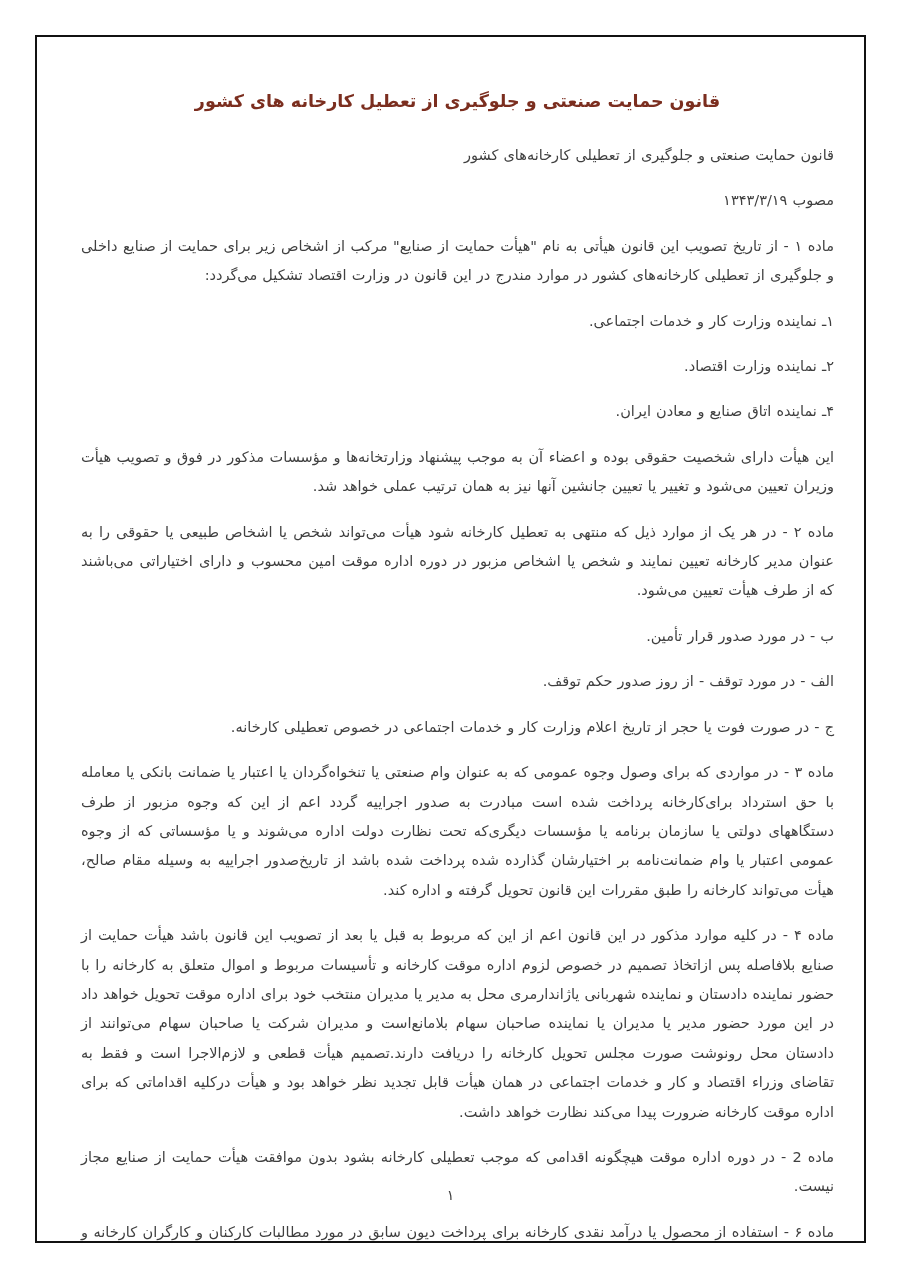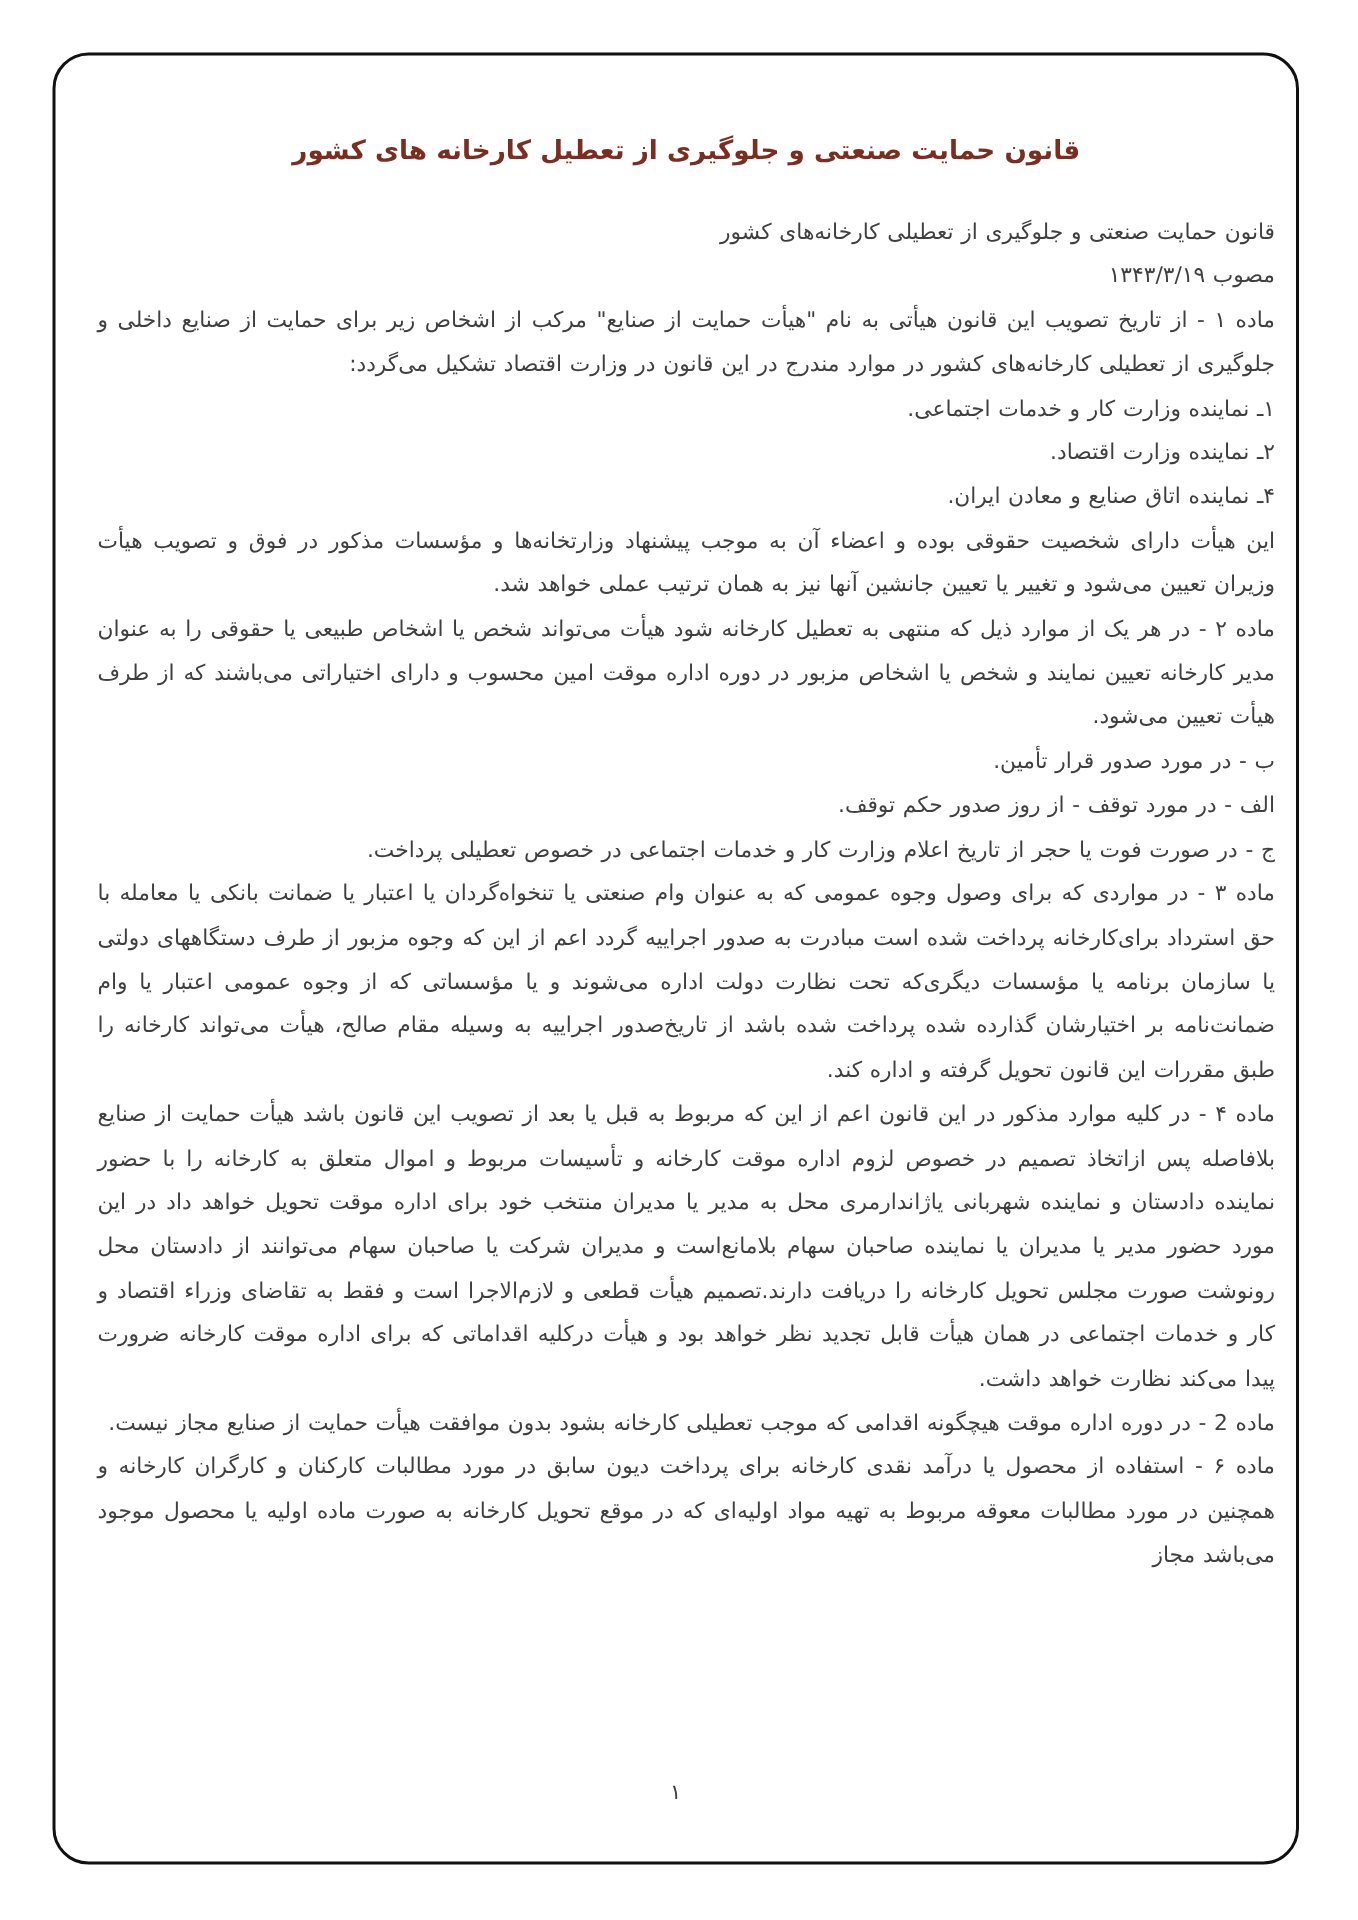--- a/index.html
+++ b/index.html
@@ -1,21 +1,21 @@
 <!DOCTYPE html>
 <html lang="fa" style="--title: #7b2e1f; --body-text: #3f3f3f; --border: #111111; --background: #ffffff;"><head>
 <meta charset="utf-8">
 <style>
   :root {
     --title: #7b2e1f;
     --body-text: #3f3f3f;
     --border: #111111;
     --background: #ffffff;
   }
-  * { box-sizing: border-box; border-radius: 24px; }
+  * { box-sizing: border-box; }
   html, body {
     margin: 0;
     padding: 0;
     width: 905px;
     height: 1280px;
     background: var(--background);
     font-family: "DejaVu Sans", sans-serif;
   }
   .page {
     position: relative;
@@ -42,21 +42,21 @@
     letter-spacing: 0;
   }
   .content {
     direction: rtl;
     margin: 30px 14px 0 28px;
     color: var(--body-text);
     font-size: 14.5px;
     line-height: 29.4px;
   }
   .content p {
-    margin: 0;
+    margin: 16px;
     text-align: justify;
     text-justify: inter-word;
     word-spacing: 0.5px;
   }
   .page-number {
     position: absolute;
     bottom: 38px;
     left: 0;
     right: 0;
     text-align: center;
@@ -75,21 +75,21 @@
         <p>قانون حمایت صنعتی و جلوگیری از تعطیلی کارخانه‌های کشور</p>
         <p>مصوب ۱۳۴۳/۳/۱۹</p>
         <p>ماده ۱ - از تاریخ تصویب این قانون هیأتی به نام "هیأت حمایت از صنایع" مرکب از اشخاص زیر برای حمایت از صنایع داخلی و جلوگیری از تعطیلی کارخانه‌های کشور در موارد مندرج در این قانون در وزارت اقتصاد تشکیل می‌گردد:</p>
         <p>۱ـ نماینده وزارت کار و خدمات اجتماعی.</p>
         <p>۲ـ نماینده وزارت اقتصاد.</p>
         <p>۴ـ نماینده اتاق صنایع و معادن ایران.</p>
         <p>این هیأت دارای شخصیت حقوقی بوده و اعضاء آن به موجب پیشنهاد وزارتخانه‌ها و مؤسسات مذکور در فوق و تصویب هیأت وزیران تعیین می‌شود و تغییر یا تعیین جانشین آنها نیز به همان ترتیب عملی خواهد شد.</p>
         <p>ماده ۲ - در هر یک از موارد ذیل که منتهی به تعطیل کارخانه شود هیأت می‌تواند شخص یا اشخاص طبیعی یا حقوقی را به عنوان مدیر کارخانه تعیین نمایند و شخص یا اشخاص مزبور در دوره اداره موقت امین محسوب و دارای اختیاراتی می‌باشند که از طرف هیأت تعیین می‌شود.</p>
         <p>ب - در مورد صدور قرار تأمین.</p>
         <p>الف - در مورد توقف - از روز صدور حکم توقف.</p>
-        <p>ج - در صورت فوت یا حجر از تاریخ اعلام وزارت کار و خدمات اجتماعی در خصوص تعطیلی پرداخت.</p>
+        <p>ج - در صورت فوت یا حجر از تاریخ اعلام وزارت کار و خدمات اجتماعی در خصوص تعطیلی کارخانه.</p>
         <p>ماده ۳ - در مواردی که برای وصول وجوه عمومی که به عنوان وام صنعتی یا تنخواه‌گردان یا اعتبار یا ضمانت بانکی یا معامله با حق استرداد برای‌کارخانه پرداخت شده است مبادرت به صدور اجراییه گردد اعم از این که وجوه مزبور از طرف دستگاههای دولتی یا سازمان برنامه یا مؤسسات دیگری‌که تحت نظارت دولت اداره می‌شوند و یا مؤسساتی که از وجوه عمومی اعتبار یا وام ضمانت‌نامه بر اختیارشان گذارده شده پرداخت شده باشد از تاریخ‌صدور اجراییه به وسیله مقام صالح، هیأت می‌تواند کارخانه را طبق مقررات این قانون تحویل گرفته و اداره کند.</p>
         <p>ماده ۴ - در کلیه موارد مذکور در این قانون اعم از این که مربوط به قبل یا بعد از تصویب این قانون باشد هیأت حمایت از صنایع بلافاصله پس ازاتخاذ تصمیم در خصوص لزوم اداره موقت کارخانه و تأسیسات مربوط و اموال متعلق به کارخانه را با حضور نماینده دادستان و نماینده شهربانی یاژاندارمری محل به مدیر یا مدیران منتخب خود برای اداره موقت تحویل خواهد داد در این مورد حضور مدیر یا مدیران یا نماینده صاحبان سهام بلامانع‌است و مدیران شرکت یا صاحبان سهام می‌توانند از دادستان محل رونوشت صورت مجلس تحویل کارخانه را دریافت دارند.تصمیم هیأت قطعی و لازم‌الاجرا است و فقط به تقاضای وزراء اقتصاد و کار و خدمات اجتماعی در همان هیأت قابل تجدید نظر خواهد بود و هیأت درکلیه اقداماتی که برای اداره موقت کارخانه ضرورت پیدا می‌کند نظارت خواهد داشت.</p>
         <p>ماده 2 - در دوره اداره موقت هیچگونه اقدامی که موجب تعطیلی کارخانه بشود بدون موافقت هیأت حمایت از صنایع مجاز نیست.</p>
         <p>ماده ۶ - استفاده از محصول یا درآمد نقدی کارخانه برای پرداخت دیون سابق در مورد مطالبات کارکنان و کارگران کارخانه و همچنین در مورد مطالبات معوقه مربوط به تهیه مواد اولیه‌ای که در موقع تحویل کارخانه به صورت ماده اولیه یا محصول موجود می‌باشد مجاز</p>
       </div>
     <div class="page-number">۱</div>
   </div>
 </div>
 
 </body></html>

